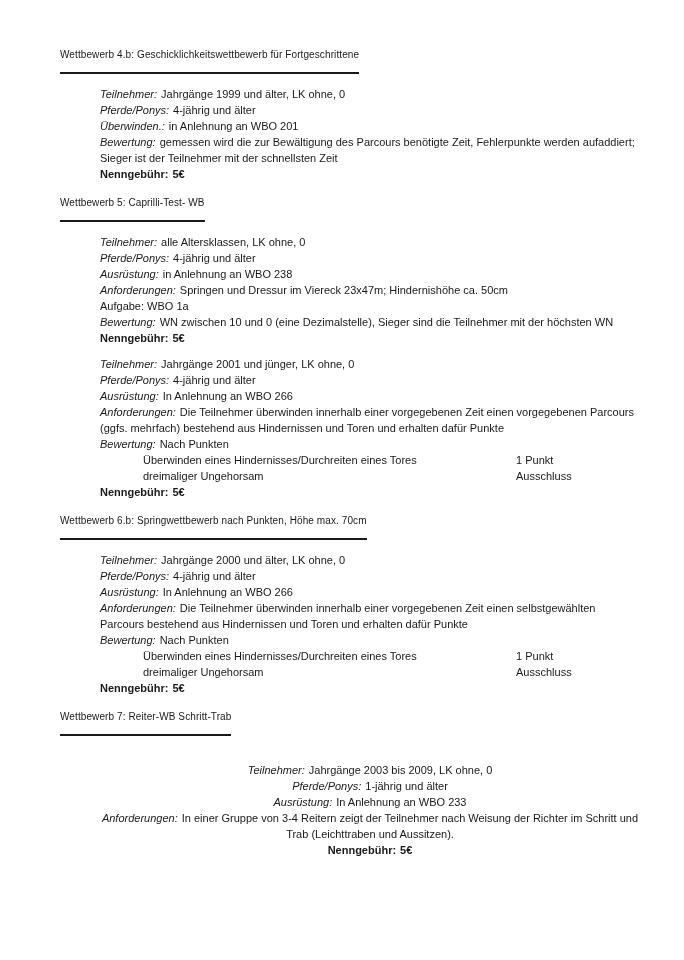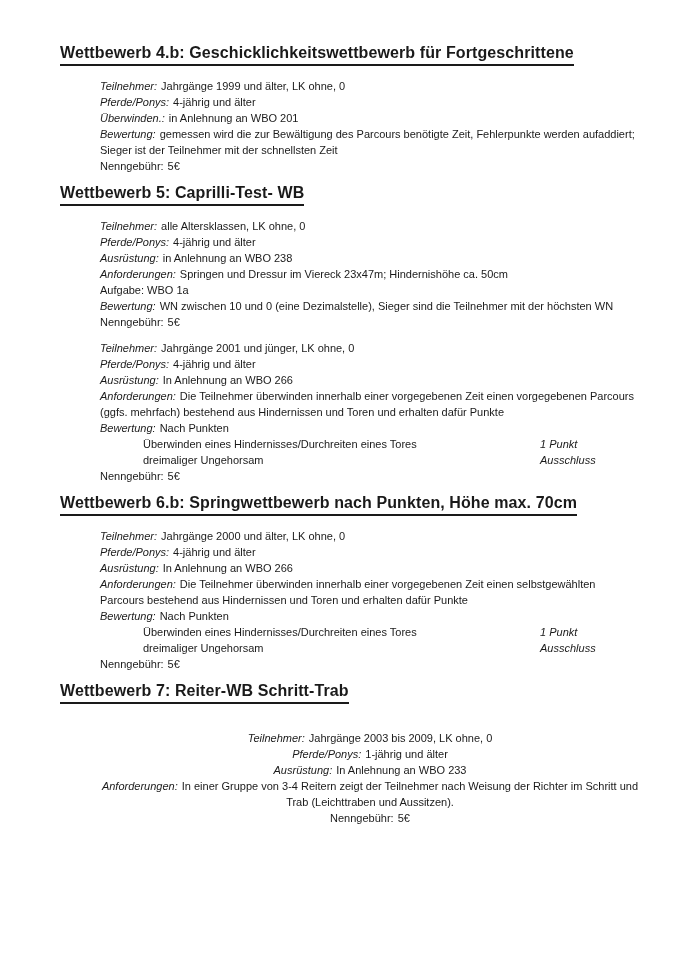--- a/index.html
+++ b/index.html
@@ -20,25 +20,25 @@
     width: 684px;
   }
   .section {
     margin-bottom: 10px;
   }
   .title-wrap {
     margin: 0 0 12px 0;
   }
   .title-text {
     display: inline-block;
-    font-size: 16px;
-    font-weight: 700;
+    font-size: 10px;
+    font-weight: 400;
     letter-spacing: 0.1px;
     border-bottom: 2px solid #1a1a1a;
-    padding-bottom: 2px;
+    padding-bottom: 12px;
   }
   .fields {
     margin-left: 40px;
     width: 540px;
     font-size: 11px;
     line-height: 16px;
   }
   .fields.gap-lg {
     margin-top: 26px;
     text-align: center;
@@ -49,27 +49,26 @@
   .lbl {
     font-style: italic;
     margin-right: 4px;
   }
   .points-row {
     position: relative;
     padding-left: 43px;
   }
   .pt-val {
     position: absolute;
-    left: 440px;
+    left: 416px;
     top: 0;
     white-space: nowrap;
-    font-style: italic;
   }
   .fee-line {
-    font-weight: 400;
+    font-weight: 700;
   }
   .fee-lbl {
     margin-right: 4px;
   }
 </style>
 </head>
 <body>
 
 <div class="page">
 

